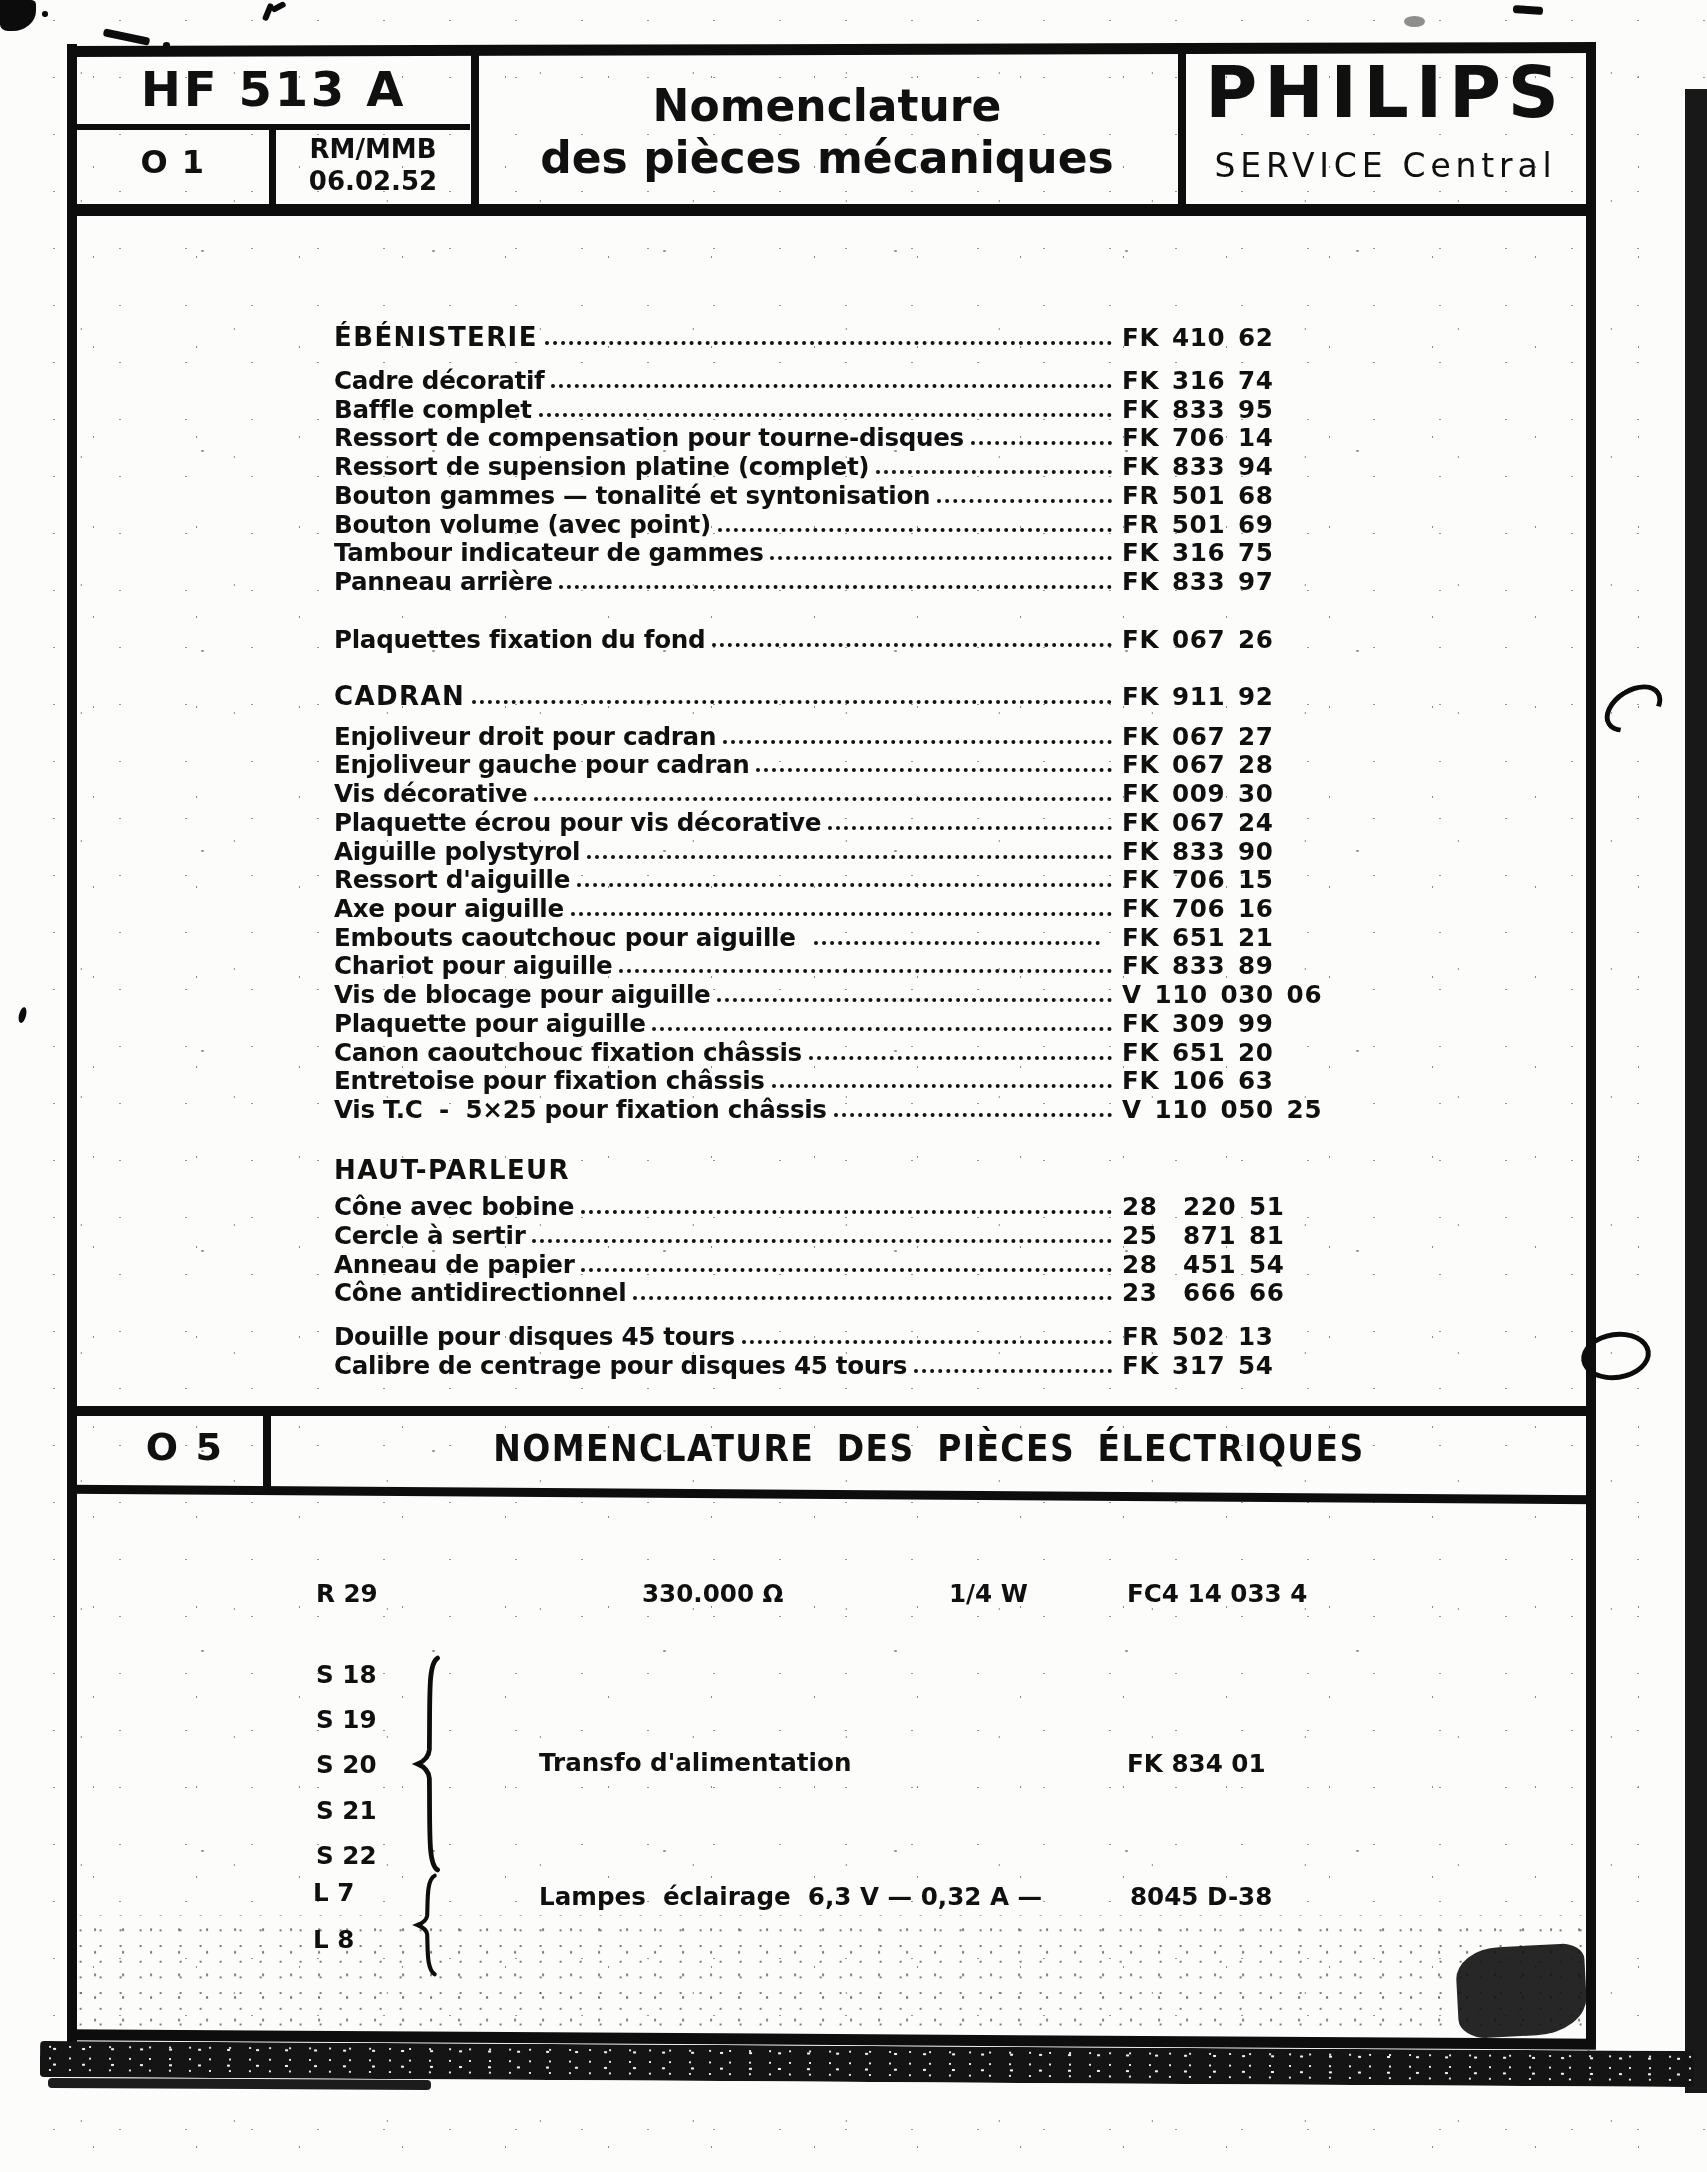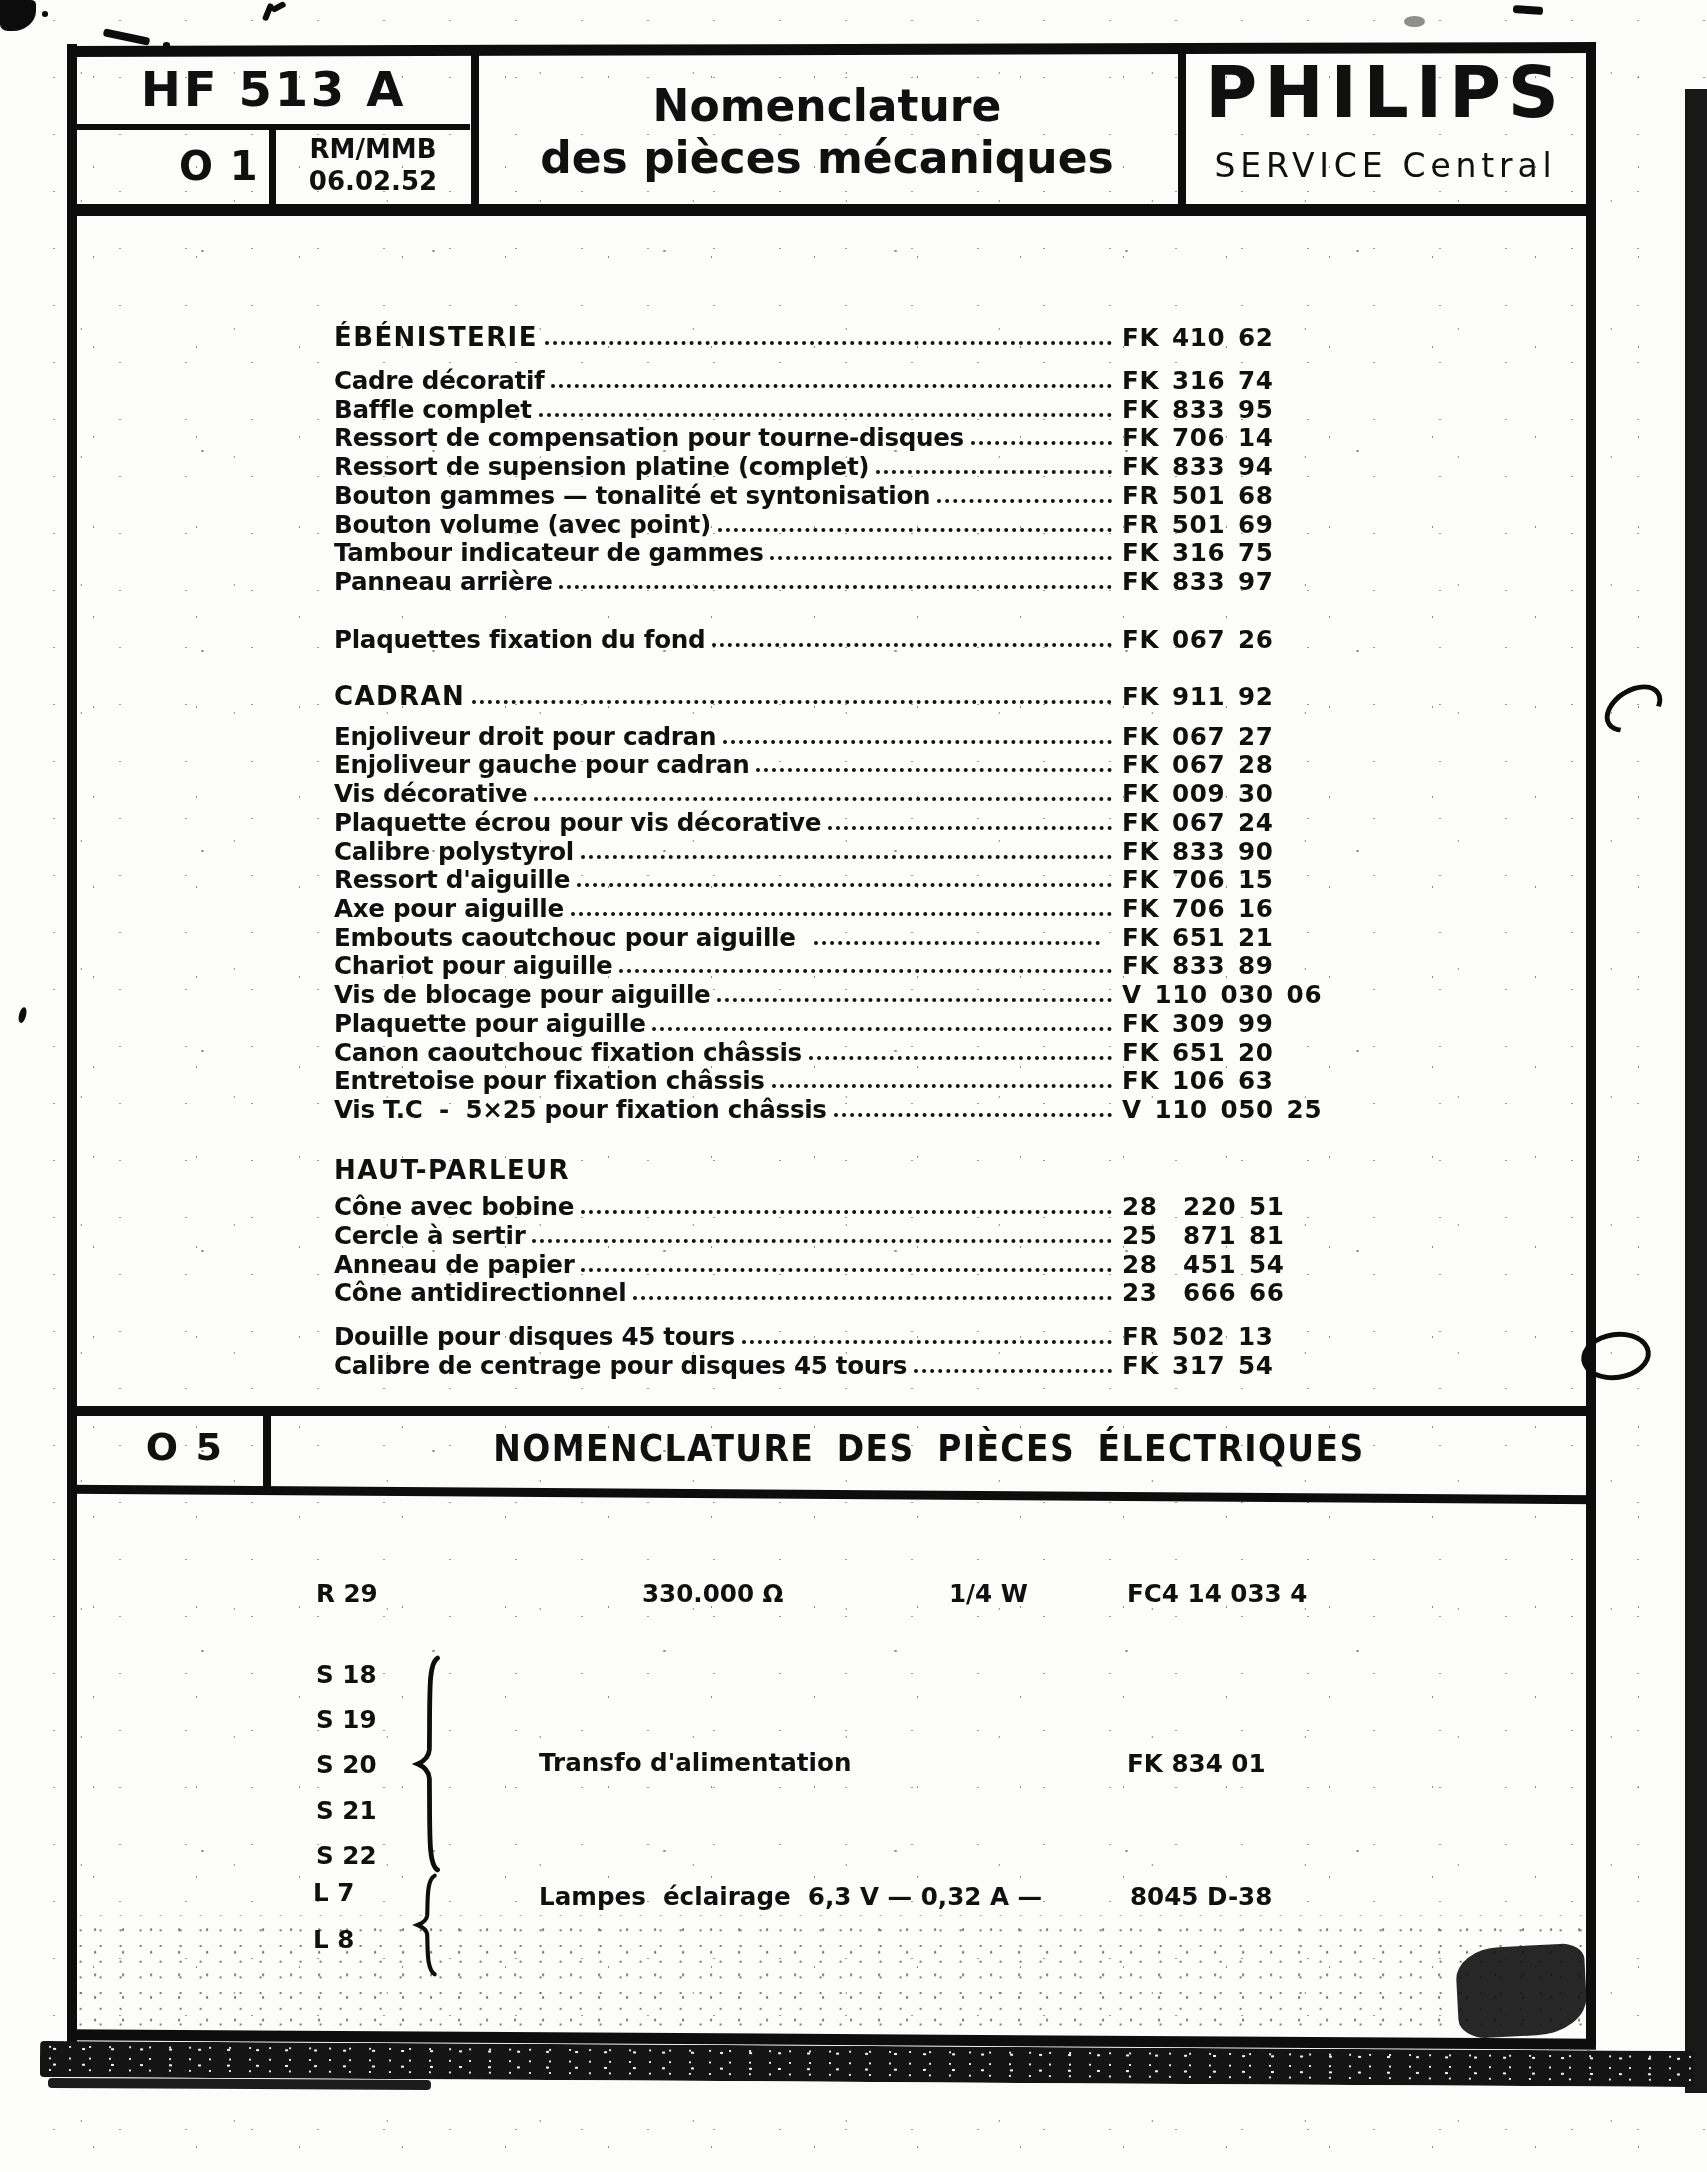--- a/index.html
+++ b/index.html
@@ -18,21 +18,21 @@
       radial-gradient(circle, #222 0.5px, transparent 0.8px);
     background-size: 153px 128px, 103px 90px, 231px 200px, 66px 57px;
     background-position: 4.8px 9px, 42px 32px, 87px 151px, 21px 49px;
   }
   .bar{position:absolute;background:#0d0d0d;}
   .t{position:absolute;font-weight:bold;white-space:pre;line-height:1.08;}
   .ctr{text-align:center;}
 
   
   .model{font-size:48px;letter-spacing:2.7px;}
-  .pagecode{font-size:40px;letter-spacing:1.4px;margin-left:46px;}
+  .pagecode{font-size:32px;letter-spacing:1.4px;}
   .rev{font-size:26px;}
   .doctitle{font-size:44px;margin-top:23px;}
   .brand{font-size:71px;letter-spacing:6.8px;}
   .brandsub{font-size:33px;letter-spacing:4.8px;font-weight:normal;}
 
   
   .prow{
     position:absolute;left:334px;width:993px;
     display:flex;align-items:flex-end;
   }
@@ -162,21 +162,21 @@
       <span class="plabel">Vis décorative</span>
       <span class="leader"></span>
       <span class="pcode">FK 009 30</span>
     </div>
   <div class="prow" style="top:810px;">
       <span class="plabel">Plaquette écrou pour vis décorative</span>
       <span class="leader"></span>
       <span class="pcode">FK 067 24</span>
     </div>
   <div class="prow" style="top:839px;">
-      <span class="plabel">Calibre polystyrol</span>
+      <span class="plabel">Aiguille polystyrol</span>
       <span class="leader"></span>
       <span class="pcode">FK 833 90</span>
     </div>
   <div class="prow" style="top:867px;">
       <span class="plabel">Ressort d'aiguille</span>
       <span class="leader"></span>
       <span class="pcode">FK 706 15</span>
     </div>
   <div class="prow" style="top:896px;">
       <span class="plabel">Axe pour aiguille</span>

